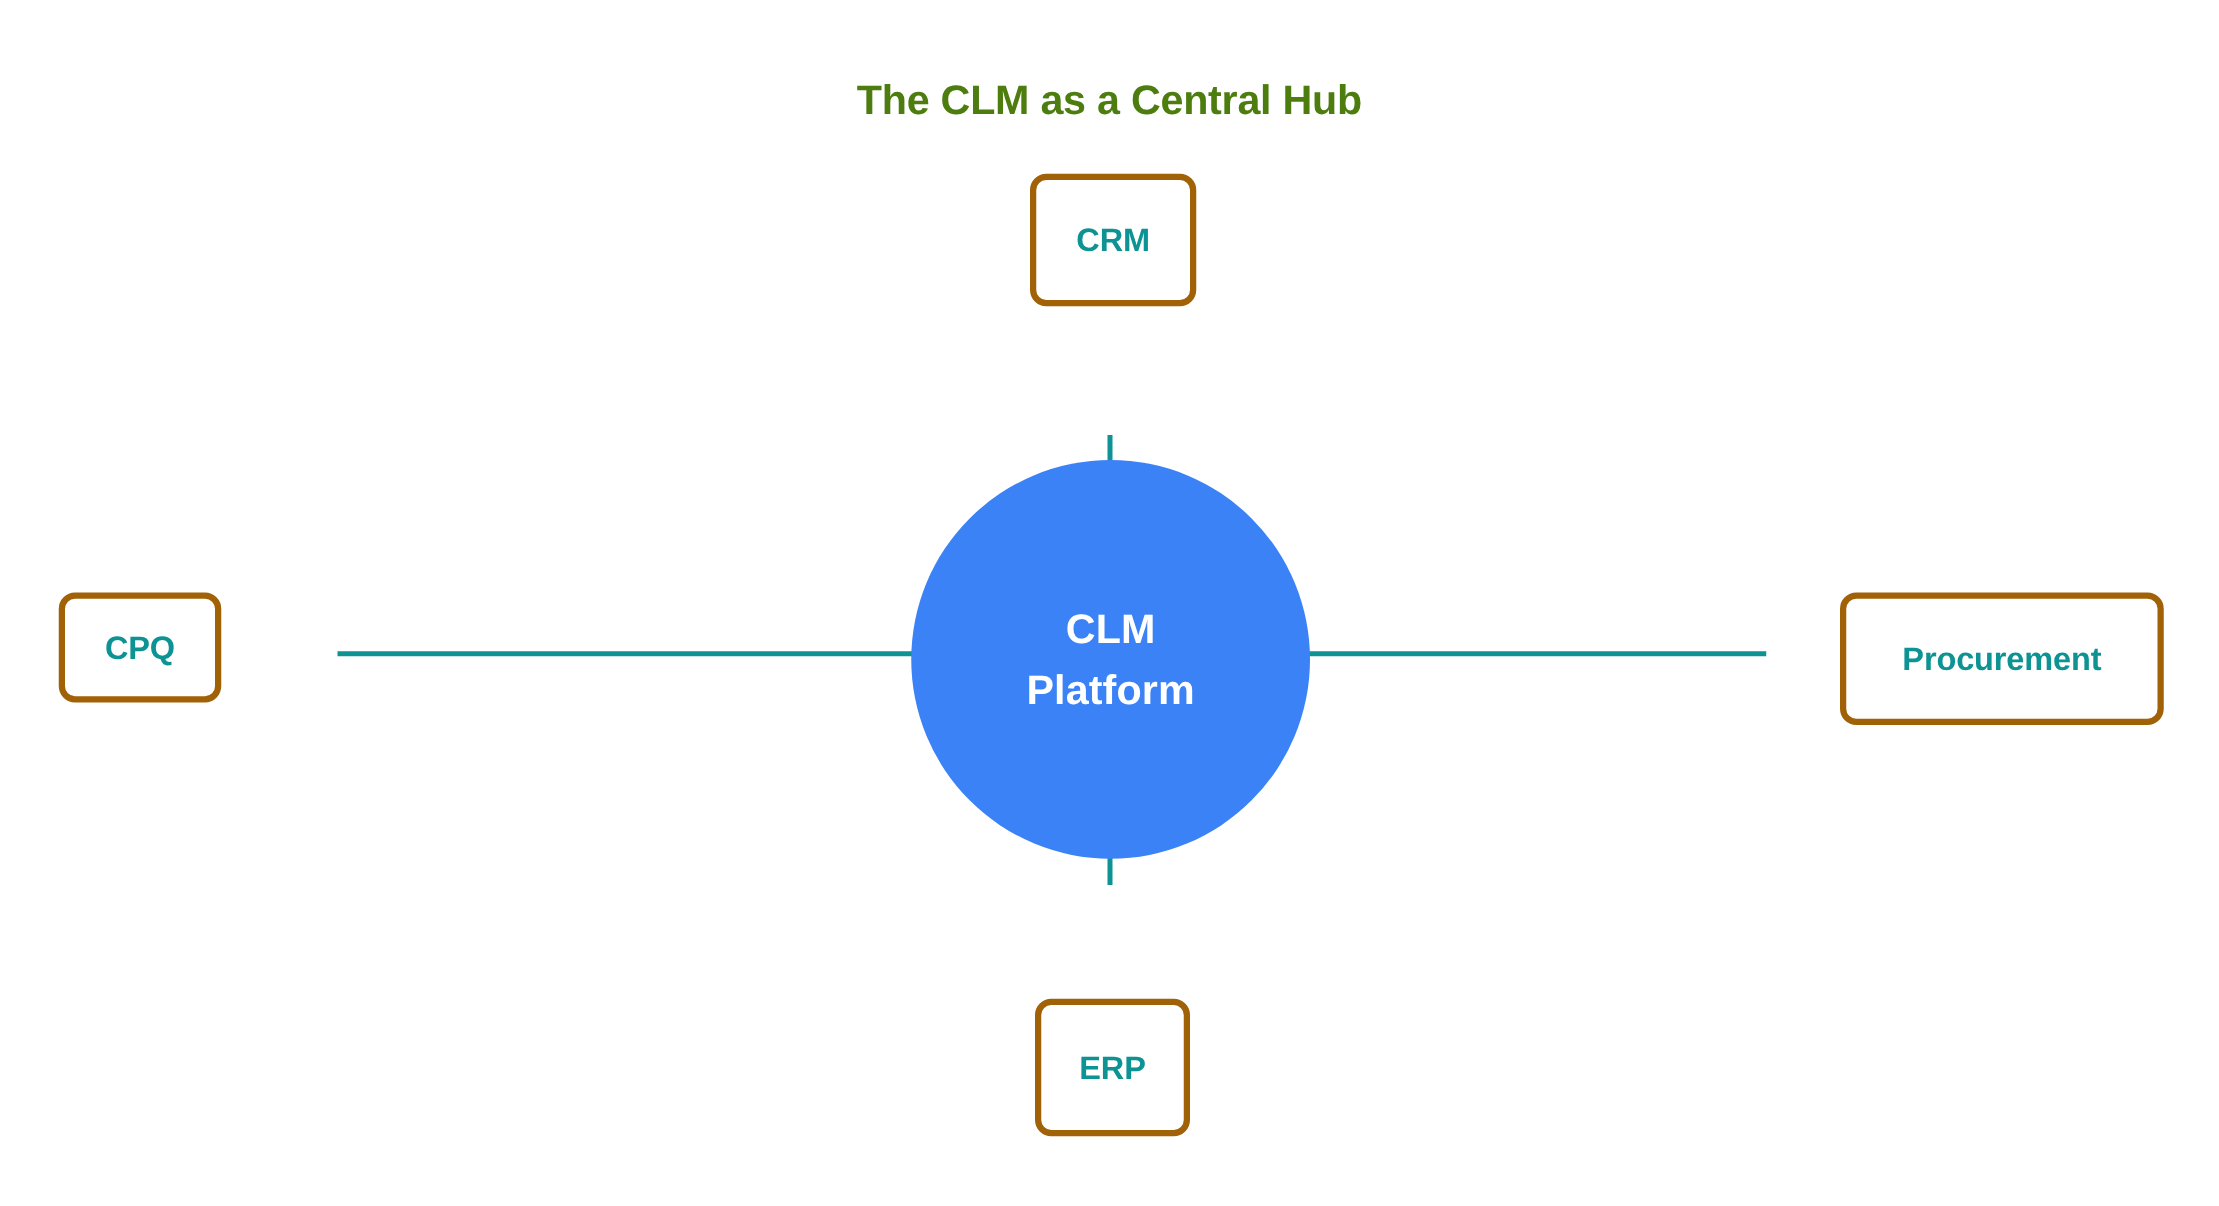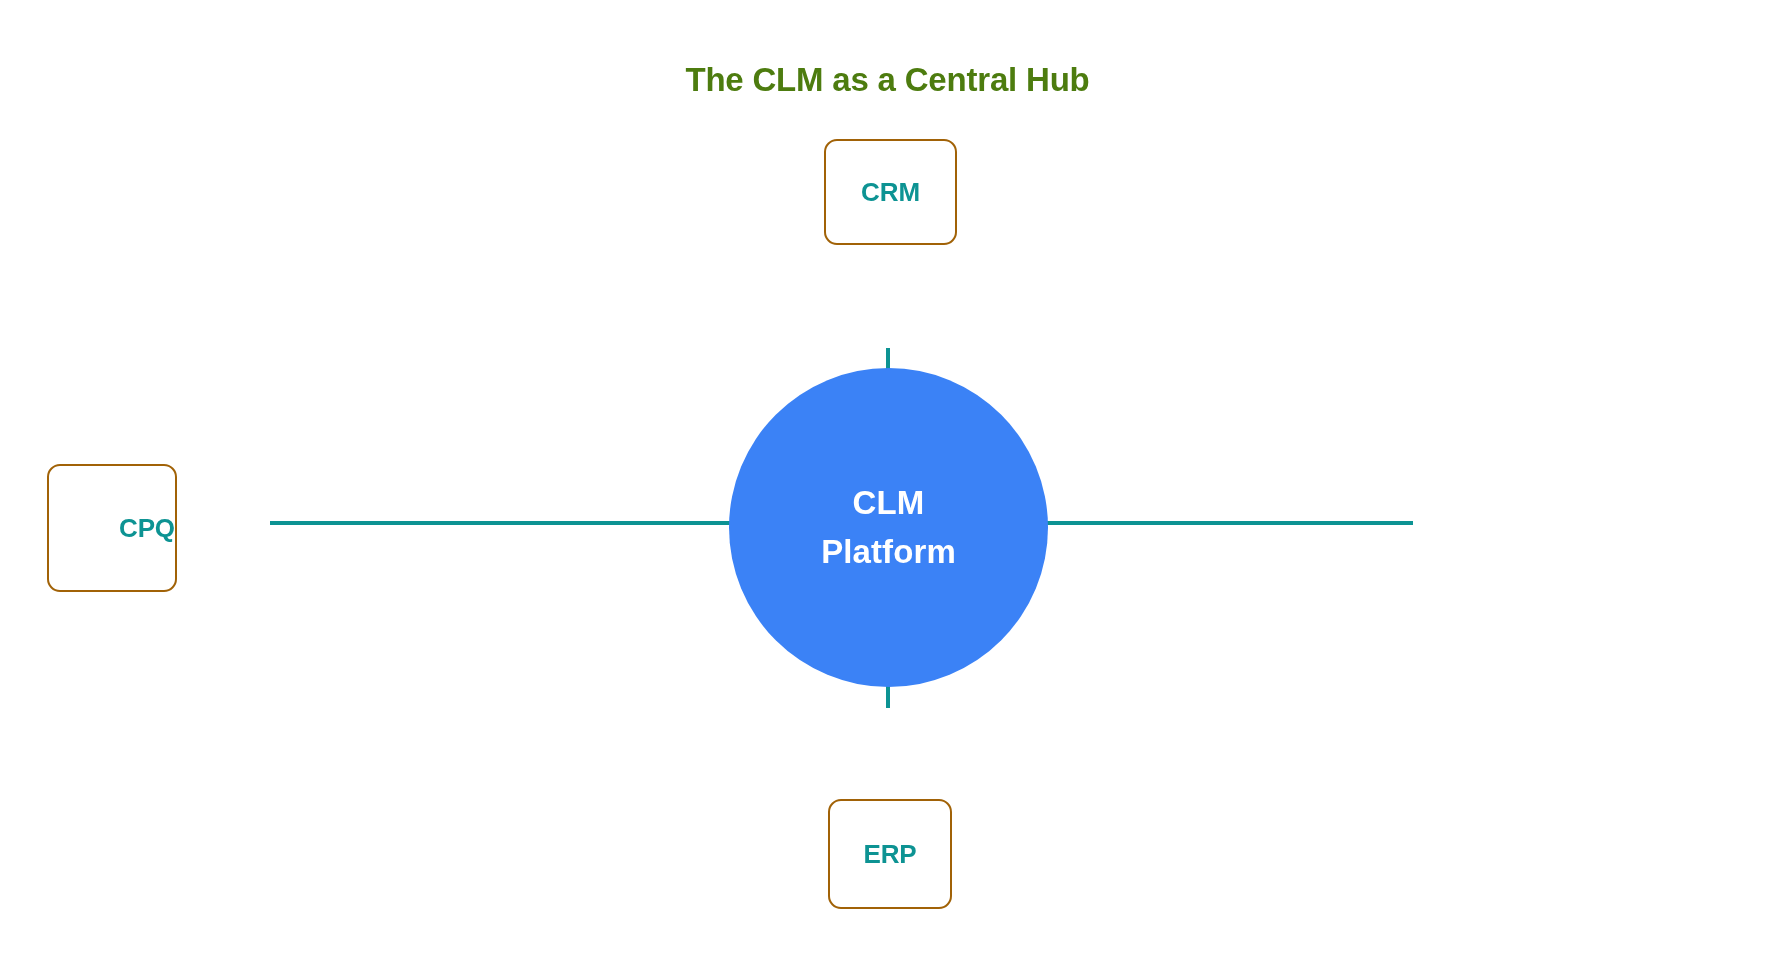--- a/index.html
+++ b/index.html
@@ -88,21 +88,21 @@
     line-height: 1.48;
     text-align: center;
     letter-spacing: 0.1px;
   }
 
   
   .node {
     position: absolute;
     box-sizing: border-box;
     background: #ffffff;
-    border: 2px solid #a16207;
+    border: 5px solid #a16207;
     border-radius: 13px;
     display: flex;
     align-items: center;
     justify-content: center;
     z-index: 4;
   }
   .node-label {
     color: #0d9393;
     font-size: 26px;
     font-weight: bold;
@@ -111,24 +111,23 @@
   }
 
   .node-crm {
     left: 824px;
     top: 139px;
     width: 133px;
     height: 106px;
   }
   .node-cpq {
     left: 47px;
-    top: 464px;
+    top: 474px;
     width: 130px;
-    height: 128px;
-    justify-content: flex-end;
+    height: 88px;
   }
   .node-procurement {
     left: 1472px;
     top: 474px;
     width: 259px;
     height: 106px;
   }
   .node-erp {
     left: 828px;
     top: 799px;
@@ -155,18 +154,21 @@
   </div>
 
   <div class="node node-crm">
     <span class="node-label">CRM</span>
   </div>
 
   <div class="node node-cpq">
     <span class="node-label">CPQ</span>
   </div>
 
+  <div class="node node-procurement">
+    <span class="node-label">Procurement</span>
+  </div>
 
   <div class="node node-erp">
     <span class="node-label">ERP</span>
   </div>
 
 </div>
 
 </body></html>

